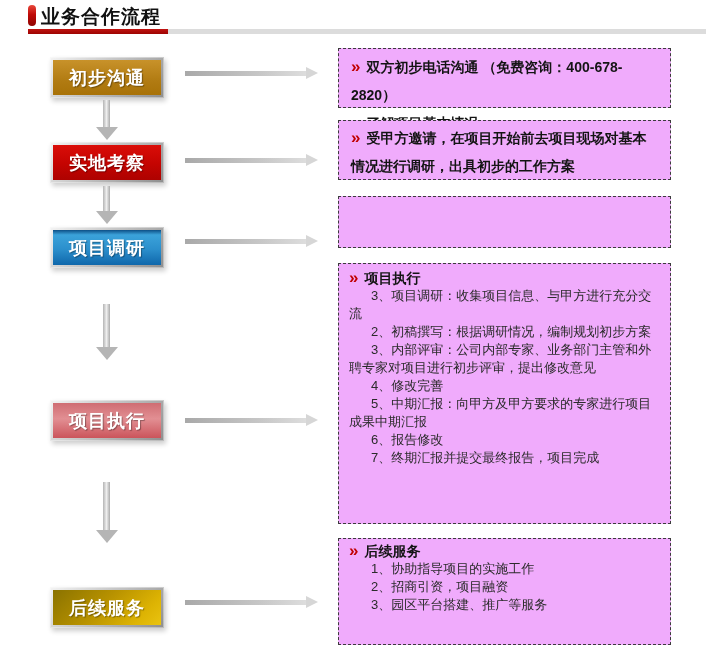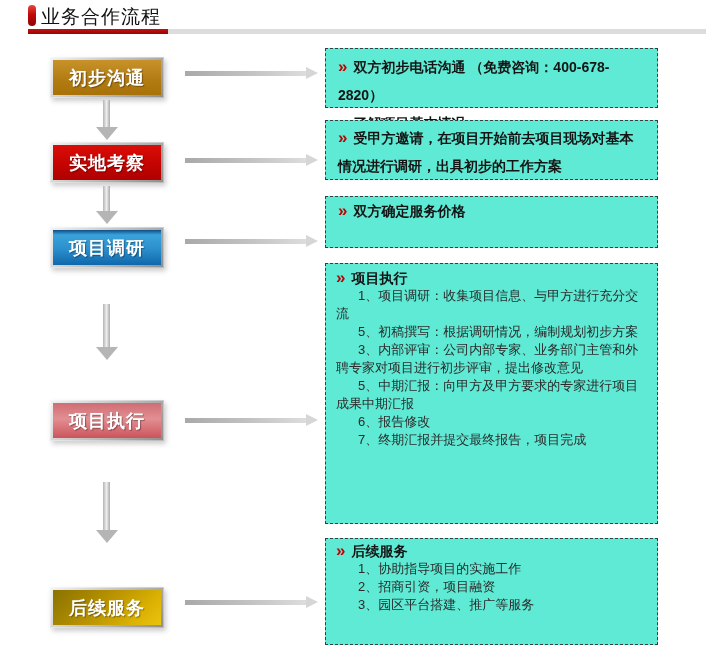--- a/index.html
+++ b/index.html
@@ -10,21 +10,21 @@
     overflow:hidden;
   }
   
   .flag{
     position:absolute; left:28px; top:5px; width:8px; height:21px;
     border-radius:4px;
     background:linear-gradient(180deg,#e8473a 0%, #c00b08 45%, #8f0300 100%);
   }
   .page-title{
     position:absolute; left:41px; top:4px;
-    font-size:19px; font-weight:normal; color:#111; letter-spacing:1px;
+    font-size:19px; font-weight:bold; color:#111; letter-spacing:1px;
   }
   .rule-red{
     position:absolute; left:28px; top:29px; width:140px; height:5px;
     background:linear-gradient(180deg,#c01311,#9d0301);
   }
   .rule-gray{
     position:absolute; left:168px; top:29px; width:538px; height:5px;
     background:#dcdcdc;
   }
   
@@ -59,22 +59,22 @@
     position:absolute; left:185px; width:123px; height:5px;
     background:linear-gradient(90deg,#a9a9a9 0%, #c6c6c6 60%, #dedede 100%);
   }
   .hhead{
     position:absolute; left:306px; width:0; height:0;
     border-top:6px solid transparent; border-bottom:6px solid transparent;
     border-left:12px solid #d6d6d6;
   }
   
   .detail{
-    position:absolute; left:325px; width:333px;
-    border:1px dashed #3c3c3c; background:#5eead4;
+    position:absolute; left:338px; width:333px;
+    border:1px dashed #3c3c3c; background:#f0abfc;
   }
   .dA{ top:48px;  height:60px;  padding:4px 12px; }
   .dB{ top:120px; height:60px;  padding:3px 12px; }
   .dC{ top:196px; height:52px;  padding:2px 12px; }
   .dD{ top:263px; height:261px; padding:5px 10px; }
   .dE{ top:538px; height:107px; padding:3px 10px; }
   .line{ line-height:28px; font-size:14px; color:#141414; }
   .dC .line{ line-height:24px; }
   .dD .line, .dE .line{ line-height:18px; }
   .chev{
@@ -148,32 +148,30 @@
     </div>
   </div>
 
   <div class="detail dB">
     <div class="line">
       <span class="chev">»</span><span class="btxt">受甲方邀请，在项目开始前去项目现场对基本情况进行调研，出具初步的工作方案</span>
     </div>
   </div>
 
   <div class="detail dC">
-    <div class="line">
-      <span class="chev">»</span><span class="btxt">双方确定服务价格</span>
-    </div>
   </div>
 
   <div class="detail dD">
     <div class="line">
       <span class="chev">»</span><span class="btxt">项目执行</span>
     </div>
-    <div class="line item">1、项目调研：收集项目信息、与甲方进行充分交流</div>
-    <div class="line item">5、初稿撰写：根据调研情况，编制规划初步方案</div>
+    <div class="line item">3、项目调研：收集项目信息、与甲方进行充分交流</div>
+    <div class="line item">2、初稿撰写：根据调研情况，编制规划初步方案</div>
     <div class="line item">3、内部评审：公司内部专家、业务部门主管和外聘专家对项目进行初步评审，提出修改意见</div>
+    <div class="line item">4、修改完善</div>
     <div class="line item">5、中期汇报：向甲方及甲方要求的专家进行项目成果中期汇报</div>
     <div class="line item">6、报告修改</div>
     <div class="line item">7、终期汇报并提交最终报告，项目完成</div>
   </div>
 
   <div class="detail dE">
     <div class="line">
       <span class="chev">»</span><span class="btxt">后续服务</span>
     </div>
     <div class="line item">1、协助指导项目的实施工作</div>

